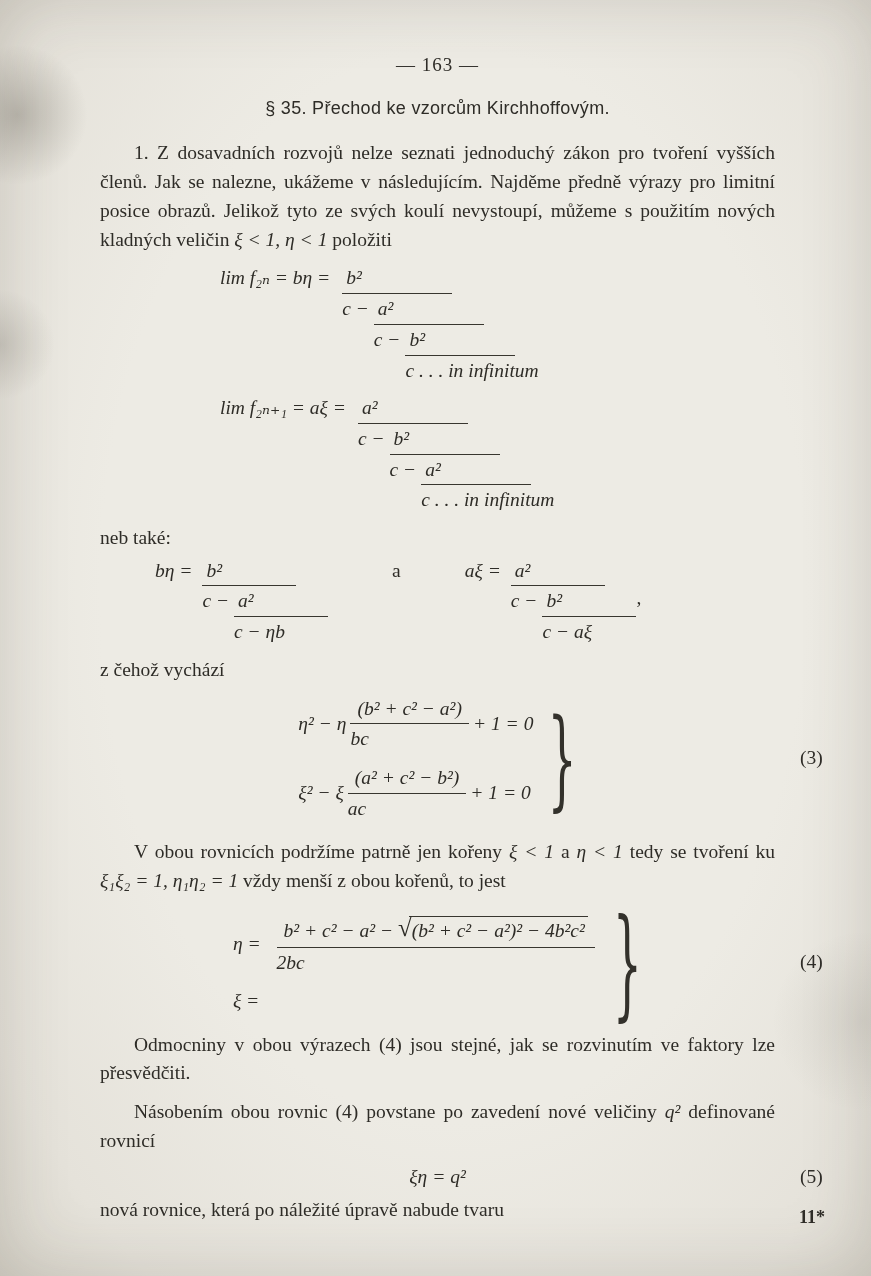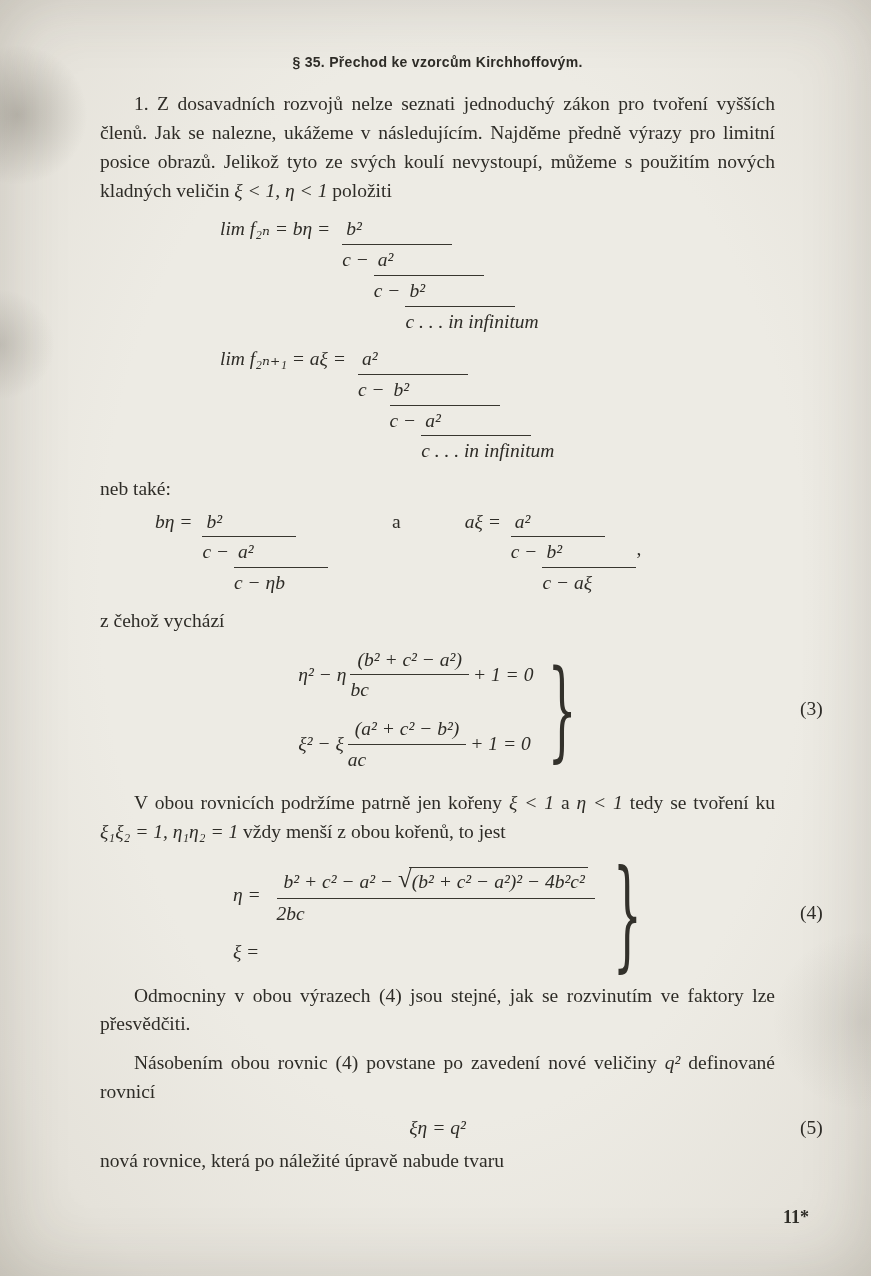--- a/index.html
+++ b/index.html
@@ -10,21 +10,21 @@
       radial-gradient(circle at 2% 9%, rgba(75,70,58,.28) 0, rgba(75,70,58,0) 70px),
       radial-gradient(circle at 0% 27%, rgba(75,70,58,.18) 0, rgba(75,70,58,0) 55px),
       radial-gradient(circle at 99% 80%, rgba(75,70,58,.10) 0, rgba(75,70,58,0) 90px),
       radial-gradient(ellipse at 52% 46%, #edebe4 55%, #e5e2da 85%, #dad7cd 100%);
     box-shadow: inset 0 0 70px rgba(70,62,50,.18);
     font-family:"Liberation Serif","DejaVu Serif","DejaVu Sans",serif;
   }
   .content{position:absolute;left:100px;top:54px;width:675px;}
   .pagenum{text-align:center;font-size:19px;letter-spacing:1px;margin-bottom:22px;}
   .heading{text-align:center;font-family:"Liberation Sans","DejaVu Sans",sans-serif;
-    font-weight:700;font-size:14px;letter-spacing:.3px;margin:0 0 20px 0;}
+    font-weight:400;font-size:18px;letter-spacing:.3px;margin:0 0 20px 0;}
   .para{font-size:19.5px;line-height:1.48;text-align:justify;margin:0 0 10px 0;}
   .indent{text-indent:34px;}
   .math{font-style:italic;}
   .it{margin-top:40px;}
 
   
   .cf{display:inline-block;vertical-align:top;text-align:left;font-style:italic;
       font-size:19.5px;line-height:1.42;}
   .cf .numline{display:block;}
   .cf .bar{display:inline-block;text-align:left;border-bottom:1.4px solid #38362f;
@@ -63,28 +63,29 @@
   .eqlabel{position:absolute;left:700px;top:50%;transform:translateY(-50%);
       font-size:19.5px;font-style:normal;}
   .brace{display:inline-block;font-family:"DejaVu Serif",serif;font-size:46px;
       line-height:1;transform:scaleY(2.35);transform-origin:50% 50%;
       margin-left:14px;color:#33312b;}
   .brace.b4{transform:scaleY(2.6);}
   .eq3{margin:4px 0 10px 0;}
   .eq4{margin:4px 0 12px 0;}
   .eq5{margin:10px 0 8px 0;text-align:center;}
 
-  .footer{position:absolute;right:62px;bottom:48px;font-size:18px;font-weight:700;}
+  .footer{position:absolute;right:46px;bottom:48px;font-size:18px;font-weight:700;}
 </style>
 </head>
 <body>
 
 <div class="page">
   <div class="content">
 
+    <div class="pagenum">— 163 —</div>
 
     <h1 class="heading">§ 35. Přechod ke vzorcům Kirchhoffovým.</h1>
 
     <p class="para indent"><span>1. Z dosavadních rozvojů nelze seznati jednoduchý zákon pro tvoření vyšších členů. Jak se nalezne, ukážeme v následujícím. Najděme předně výrazy pro limitní posice obrazů. Jelikož tyto ze svých koulí nevystoupí, můžeme s použitím nových kladných veličin </span><span class="math">ξ &lt; 1, η &lt; 1</span><span> položiti</span></p>
 
     <div class="limrow">
       <span class="math lhs">lim f₂ₙ = bη =</span>
       <span class="cf">
         <span class="numline"><span class="bar">b²</span></span>
         <span class="denline"><span>c − </span><span class="cf">

